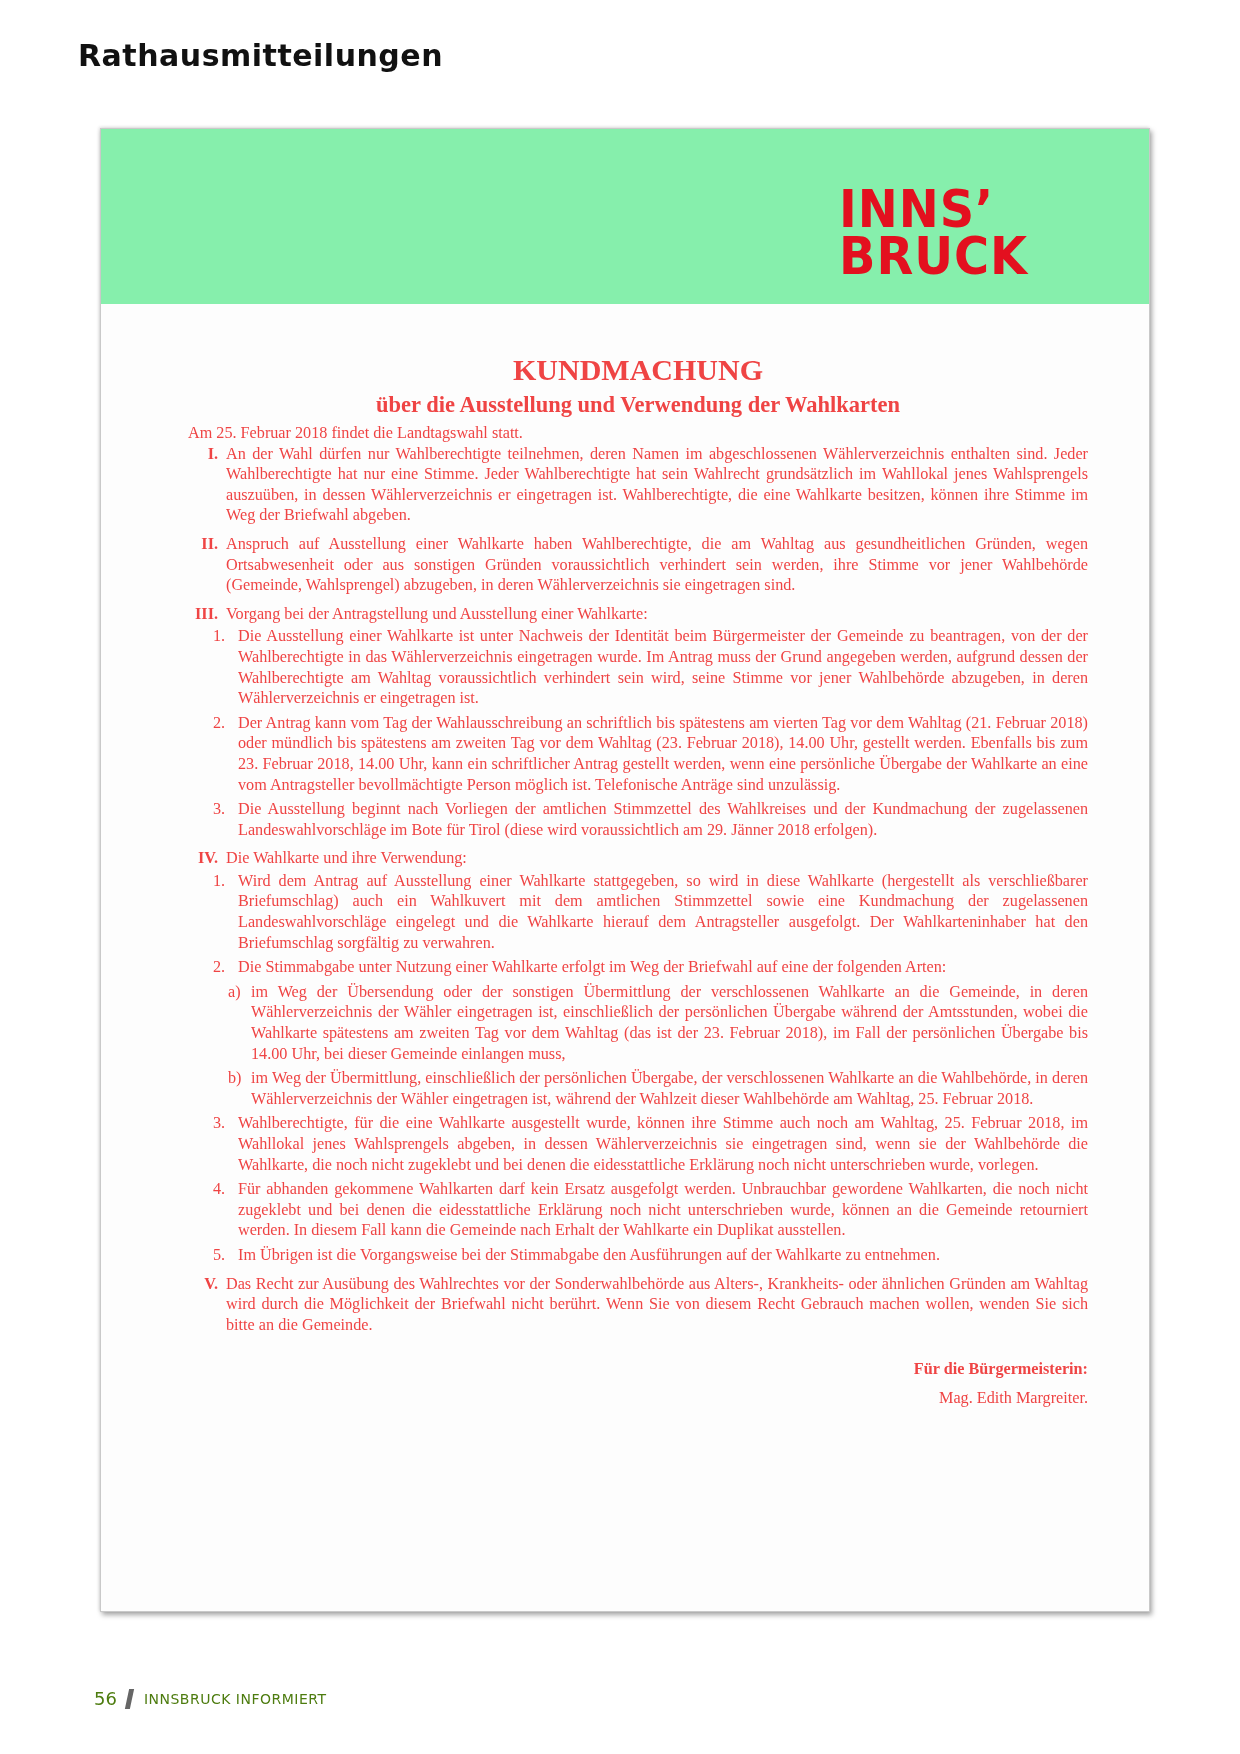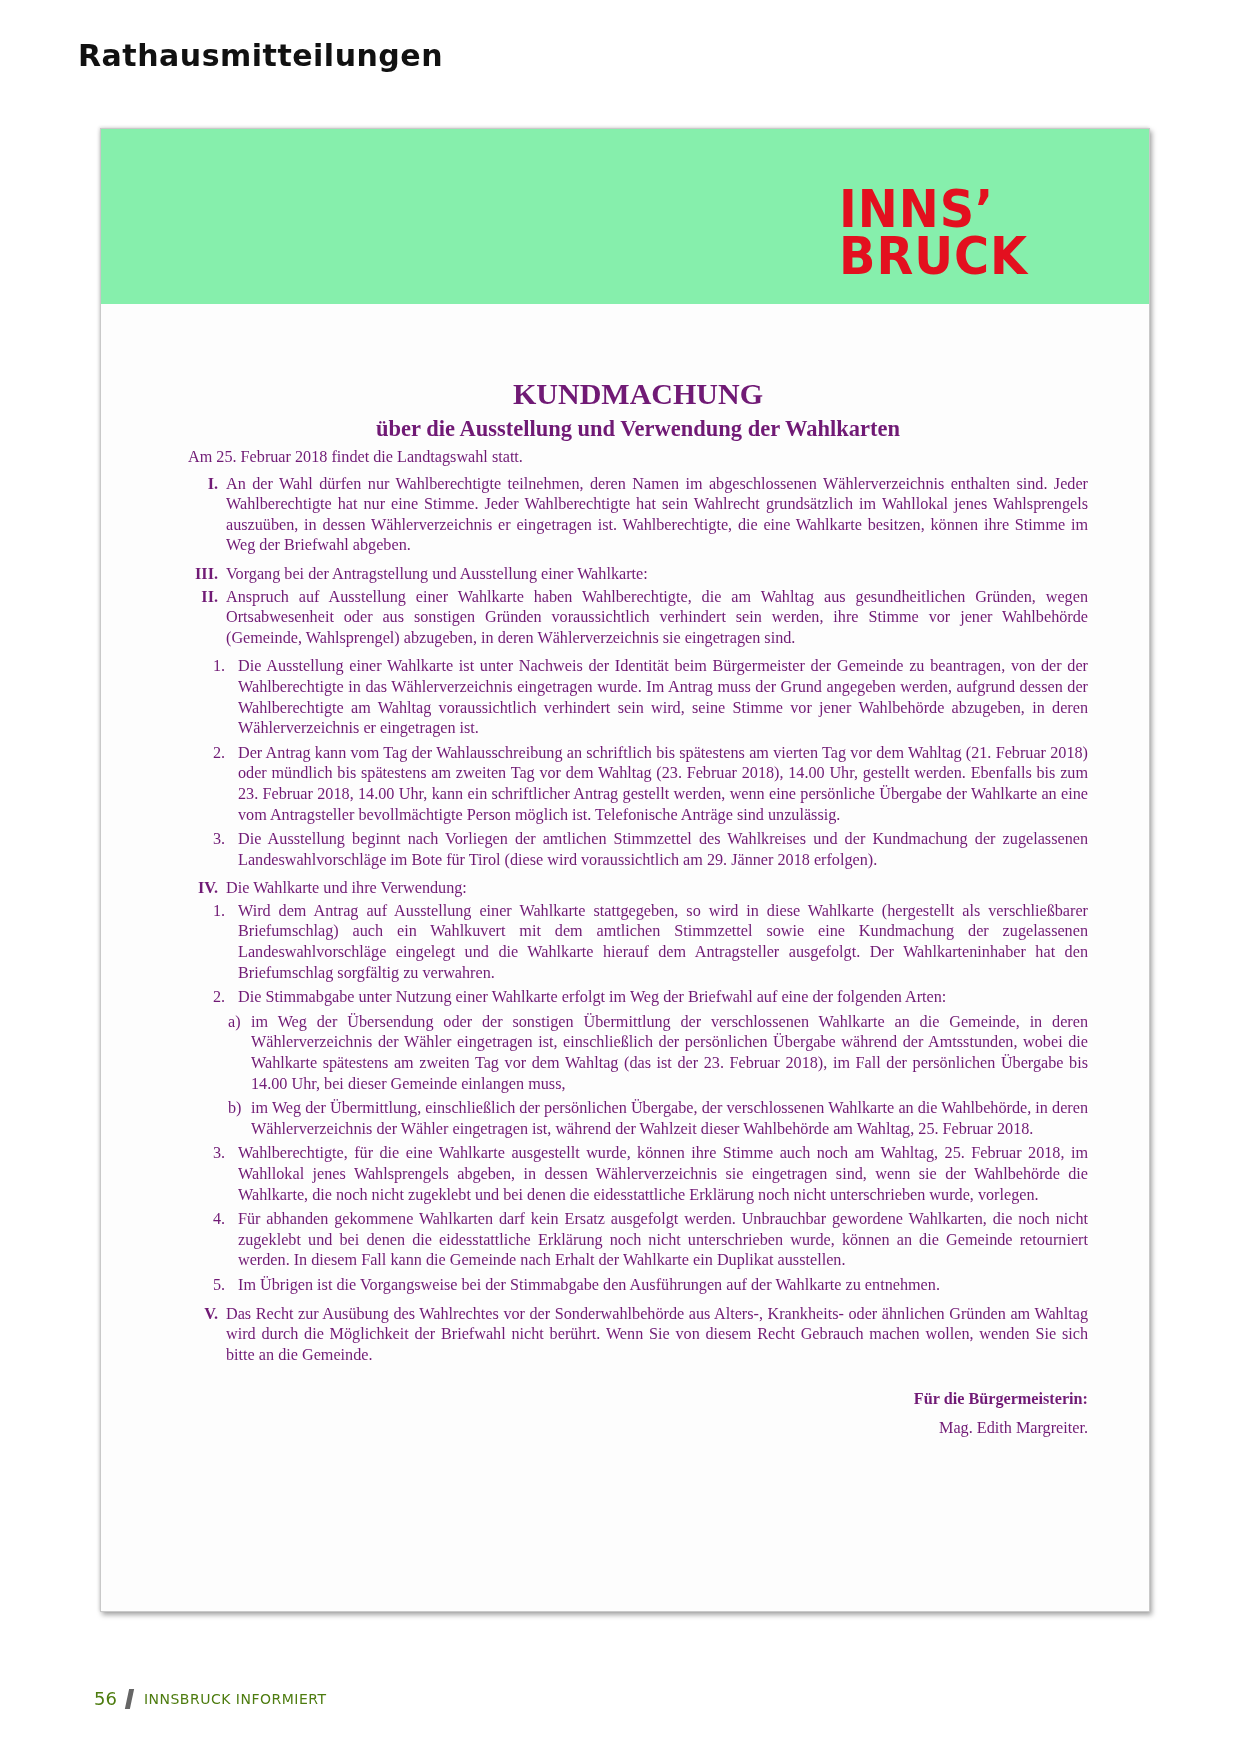--- a/index.html
+++ b/index.html
@@ -16,27 +16,27 @@
     box-sizing: border-box;
   }
   .logo-band { position: absolute; left: 0; top: 0; right: 0; height: 175px; background: #86efac; }
   .logo {
     position: absolute; left: 738px; top: 57px;
     font-family: "DejaVu Sans", sans-serif; font-weight: bold;
     color: #e3101f; font-size: 52px; line-height: 47px; letter-spacing: 1px;
     transform: scaleX(0.92); transform-origin: left top;
   }
   .content {
-    position: absolute; left: 87px; top: 248px; width: 900px;
-    font-family: "Liberation Serif", serif; color: #701a75;
+    position: absolute; left: 87px; top: 224px; width: 900px;
+    font-family: "Liberation Serif", serif; color: #ef4444;
     font-size: 16.2px; line-height: 20.6px;
   }
   .kd-title { text-align: center; font-weight: bold; font-size: 30px; line-height: 34px; margin: 0 0 4px 0; }
   .kd-sub { text-align: center; font-weight: bold; font-size: 22.5px; line-height: 28px; }
-  .intro { margin-top: 4px; margin-bottom: 6px; }
+  .intro { margin-top: 4px; margin-bottom: 0; }
   .sec { position: relative; padding-left: 38px; text-align: justify; margin-bottom: 8px; }
   .sec .num { position: absolute; left: 0; top: 0; width: 30px; text-align: right; font-weight: bold; }
   .sec .bold { font-weight: normal; }
   .sub { position: relative; padding-left: 50px; text-align: justify; margin-bottom: 4px; }
   .sub .n { position: absolute; left: 25px; top: 0; }
   .subsub { position: relative; padding-left: 63px; text-align: justify; margin-bottom: 4px; }
   .subsub .n { position: absolute; left: 40px; top: 0; }
   .sign1 { text-align: right; font-weight: bold; margin-top: 24px; }
   .sign2 { text-align: right; margin-top: 8px; }
   .footer {
@@ -67,28 +67,28 @@
   <div class="content">
     <div class="kd-title">KUNDMACHUNG</div>
     <div class="kd-sub">über die Ausstellung und Verwendung der Wahlkarten</div>
     <div class="intro">Am 25. Februar 2018 findet die Landtagswahl statt.</div>
 
     <div class="sec">
       <span class="num">I.</span>
       <span class="bold">An der Wahl</span><span> dürfen nur Wahlberechtigte </span><span class="bold">teilnehmen</span><span>, deren Namen im abgeschlossenen Wählerverzeichnis enthalten sind. Jeder Wahlberechtigte hat nur eine Stimme. Jeder Wahlberechtigte hat sein Wahlrecht grundsätzlich im Wahllokal jenes Wahlsprengels auszuüben, in dessen Wählerverzeichnis er eingetragen ist. Wahlberechtigte, die eine Wahlkarte besitzen, können ihre Stimme im Weg der Briefwahl abgeben.</span>
     </div>
 
+    <div class="sec">
+      <span class="num">II.</span>
+      <span class="bold">Anspruch auf Ausstellung einer Wahlkarte</span><span> haben Wahlberechtigte, die am Wahltag aus gesundheitlichen Gründen, wegen Ortsabwesenheit oder aus sonstigen Gründen voraussichtlich verhindert sein werden, ihre Stimme vor jener Wahlbehörde (Gemeinde, Wahlsprengel) abzugeben, in deren Wählerverzeichnis sie eingetragen sind.</span>
+    </div>
+
     <div class="sec" style="margin-bottom:2px">
       <span class="num">III.</span>
       <span class="bold">Vorgang bei der Antragstellung und Ausstellung einer Wahlkarte:</span>
-    </div>
-
-    <div class="sec">
-      <span class="num">II.</span>
-      <span class="bold">Anspruch auf Ausstellung einer Wahlkarte</span><span> haben Wahlberechtigte, die am Wahltag aus gesundheitlichen Gründen, wegen Ortsabwesenheit oder aus sonstigen Gründen voraussichtlich verhindert sein werden, ihre Stimme vor jener Wahlbehörde (Gemeinde, Wahlsprengel) abzugeben, in deren Wählerverzeichnis sie eingetragen sind.</span>
     </div>
     <div class="sub"><span class="n">1.</span><span>Die Ausstellung einer Wahlkarte ist unter Nachweis der Identität beim Bürgermeister der Gemeinde zu beantragen, von der der Wahlberechtigte in das Wählerverzeichnis eingetragen wurde. Im Antrag muss der Grund angegeben werden, aufgrund dessen der Wahlberechtigte am Wahltag voraussichtlich verhindert sein wird, seine Stimme vor jener Wahlbehörde abzugeben, in deren Wählerverzeichnis er eingetragen ist.</span></div>
     <div class="sub"><span class="n">2.</span><span>Der Antrag kann vom Tag der Wahlausschreibung an schriftlich bis spätestens am vierten Tag vor dem Wahltag (21. Februar 2018) oder mündlich bis spätestens am zweiten Tag vor dem Wahltag (23. Februar 2018), 14.00 Uhr, gestellt werden. Ebenfalls bis zum 23. Februar 2018, 14.00 Uhr, kann ein schriftlicher Antrag gestellt werden, wenn eine persönliche Übergabe der Wahlkarte an eine vom Antragsteller bevollmächtigte Person möglich ist. Telefonische Anträge sind unzulässig.</span></div>
     <div class="sub" style="margin-bottom:8px"><span class="n">3.</span><span>Die Ausstellung beginnt nach Vorliegen der amtlichen Stimmzettel des Wahlkreises und der Kundmachung der zugelassenen Landeswahlvorschläge im Bote für Tirol (diese wird voraussichtlich am 29. Jänner 2018 erfolgen).</span></div>
 
     <div class="sec" style="margin-bottom:2px">
       <span class="num">IV.</span>
       <span class="bold">Die Wahlkarte und ihre Verwendung:</span>
     </div>
     <div class="sub"><span class="n">1.</span><span>Wird dem Antrag auf Ausstellung einer Wahlkarte stattgegeben, so wird in diese Wahlkarte (hergestellt als verschließbarer Briefumschlag) auch ein Wahlkuvert mit dem amtlichen Stimmzettel sowie eine Kundmachung der zugelassenen Landeswahlvorschläge eingelegt und die Wahlkarte hierauf dem Antragsteller ausgefolgt. Der Wahlkarteninhaber hat den Briefumschlag sorgfältig zu verwahren.</span></div>

